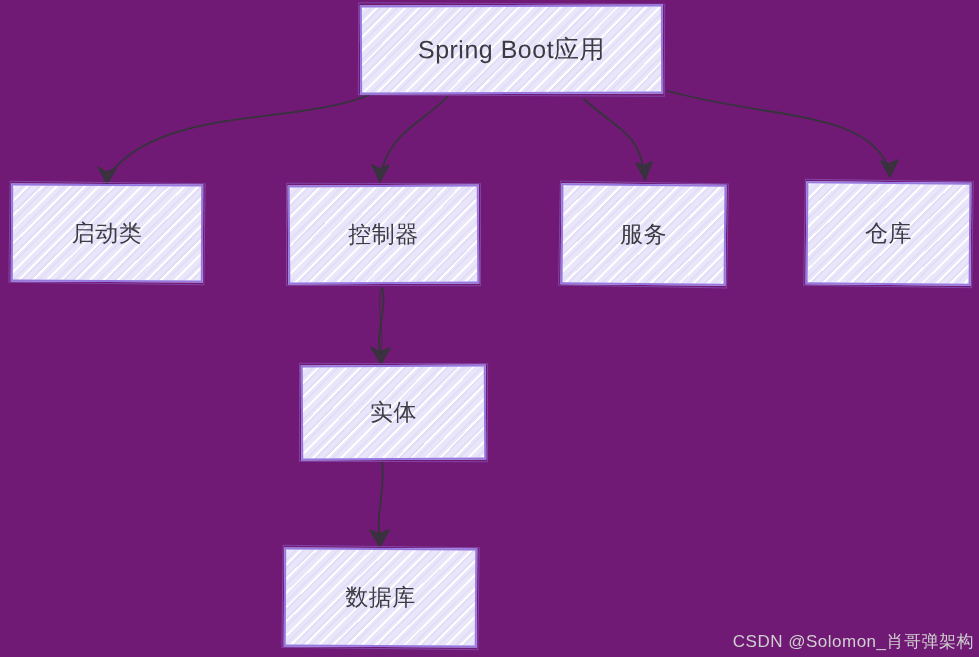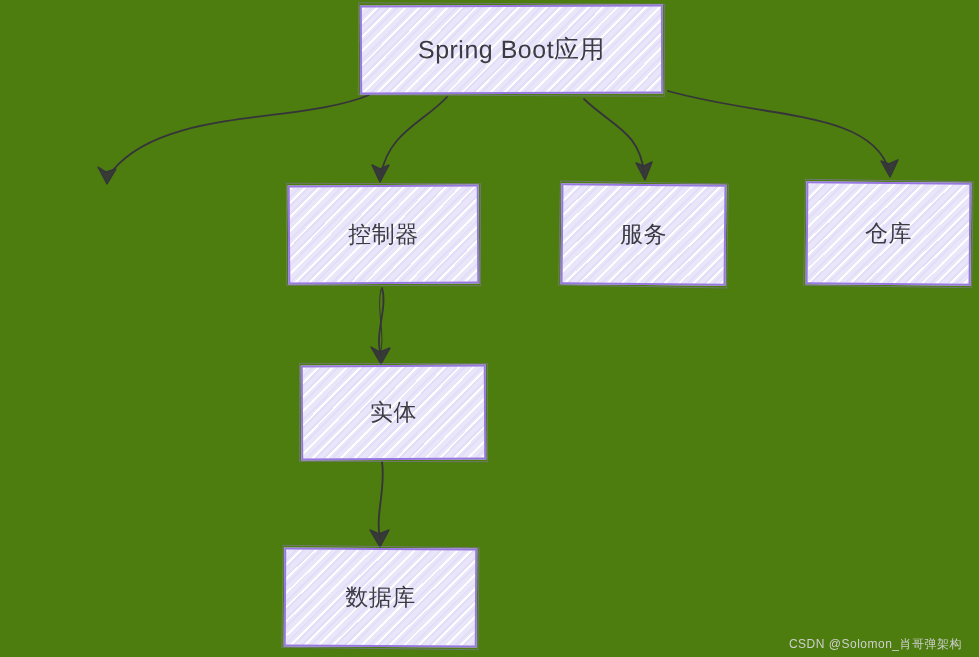--- a/index.html
+++ b/index.html
@@ -1,20 +1,20 @@
 <!DOCTYPE html>
 <html><head>
 <meta charset="utf-8">
 <style>
   html,body{margin:0;padding:0;background:#ffffff;}
   .canvas{
     position:relative;
     width:979px;height:657px;
     overflow:hidden;
-    background:#4d7c0f;
+    background:#701a75;
     font-family:"Liberation Sans","DejaVu Sans",sans-serif;
   }
   .edges{position:absolute;left:0;top:0;width:979px;height:657px;pointer-events:none;}
   .edges path{stroke:#35343b;stroke-width:1.8;fill:none;stroke-linecap:round;}
   .edges path.head{fill:#35343b;fill-opacity:.9;stroke-width:1.4;stroke-linejoin:round;}
   .node{
     position:absolute;
     display:flex;align-items:center;justify-content:center;
     border:2.5px solid #9678e0;
     background-color:#eae6fa;
@@ -35,22 +35,22 @@
   }
   .node .label{position:relative;z-index:2;}
   #node-app{left:360px;top:5px;width:303px;height:89px;font-size:25px;transform:rotate(-.2deg);}
   #node-starter{left:11px;top:184px;width:192px;height:98px;transform:rotate(.25deg);}
   #node-controller{left:288px;top:185px;width:191px;height:99px;transform:rotate(-.35deg);}
   #node-service{left:561px;top:184px;width:165px;height:101px;transform:rotate(.55deg);}
   #node-repository{left:806px;top:182px;width:165px;height:103px;transform:rotate(.45deg);}
   #node-entity{left:301px;top:365px;width:185px;height:95px;transform:rotate(-.3deg);}
   #node-database{left:284px;top:548px;width:193px;height:99px;transform:rotate(.3deg);}
   .watermark{
-    position:absolute;right:17px;bottom:4px;
-    color:#cfcfcf;font-size:12px;letter-spacing:.5px;
+    position:absolute;right:5px;bottom:4px;
+    color:#cfcfcf;font-size:17px;letter-spacing:.5px;
     user-select:none;
   }
 </style>
 </head>
 <body>
 
 <div class="canvas">
 
   <svg class="edges" viewBox="0 0 979 657" xmlns="http://www.w3.org/2000/svg">
 
@@ -71,20 +71,23 @@
     <path class="head" d="M371,347 L381,364 L390,348 L380,352 Z"></path>
 
     <path d="M382,462 C386,488 375,515 380,538"></path>
     <path class="head" d="M370,530 L380,547 L389,530 L379,534 Z"></path>
   </svg>
 
   <div class="node" id="node-app">
     <span class="label">Spring Boot应用</span>
   </div>
 
+  <div class="node" id="node-starter">
+    <span class="label">启动类</span>
+  </div>
 
   <div class="node" id="node-controller">
     <span class="label">控制器</span>
   </div>
 
   <div class="node" id="node-service">
     <span class="label">服务</span>
   </div>
 
   <div class="node" id="node-repository">

